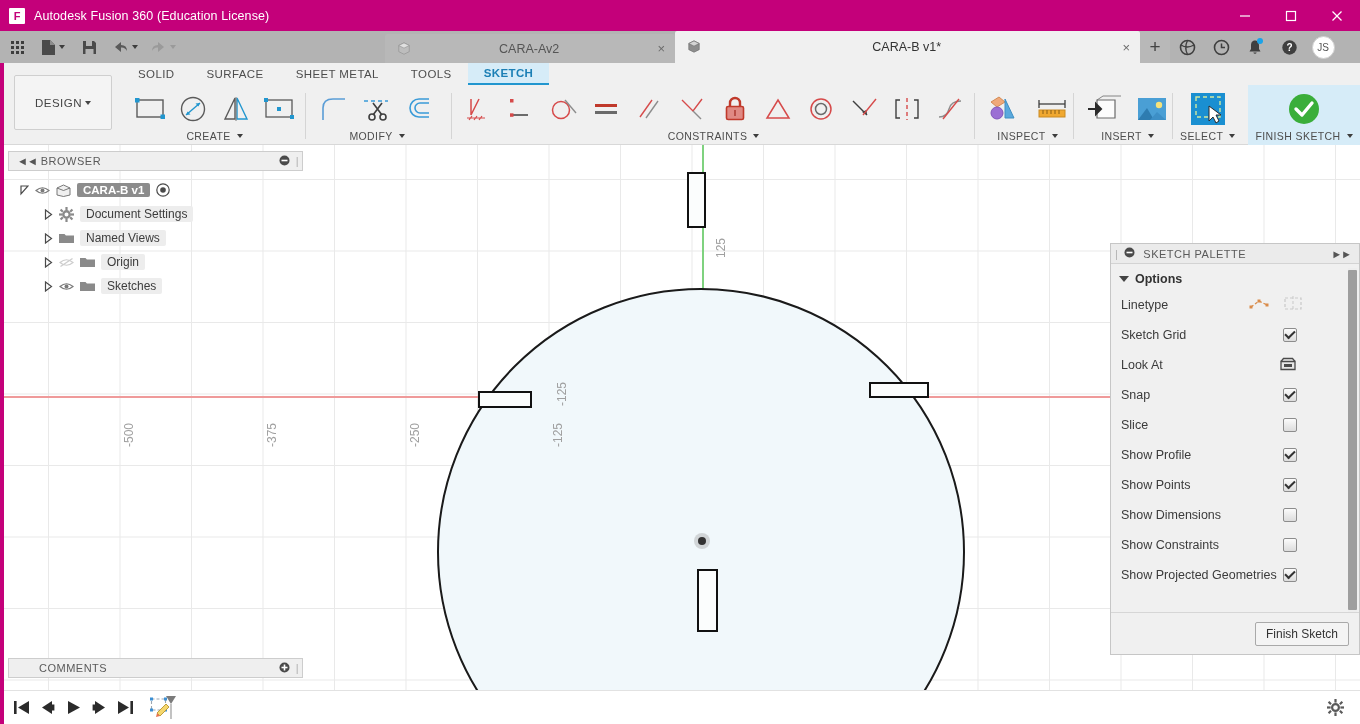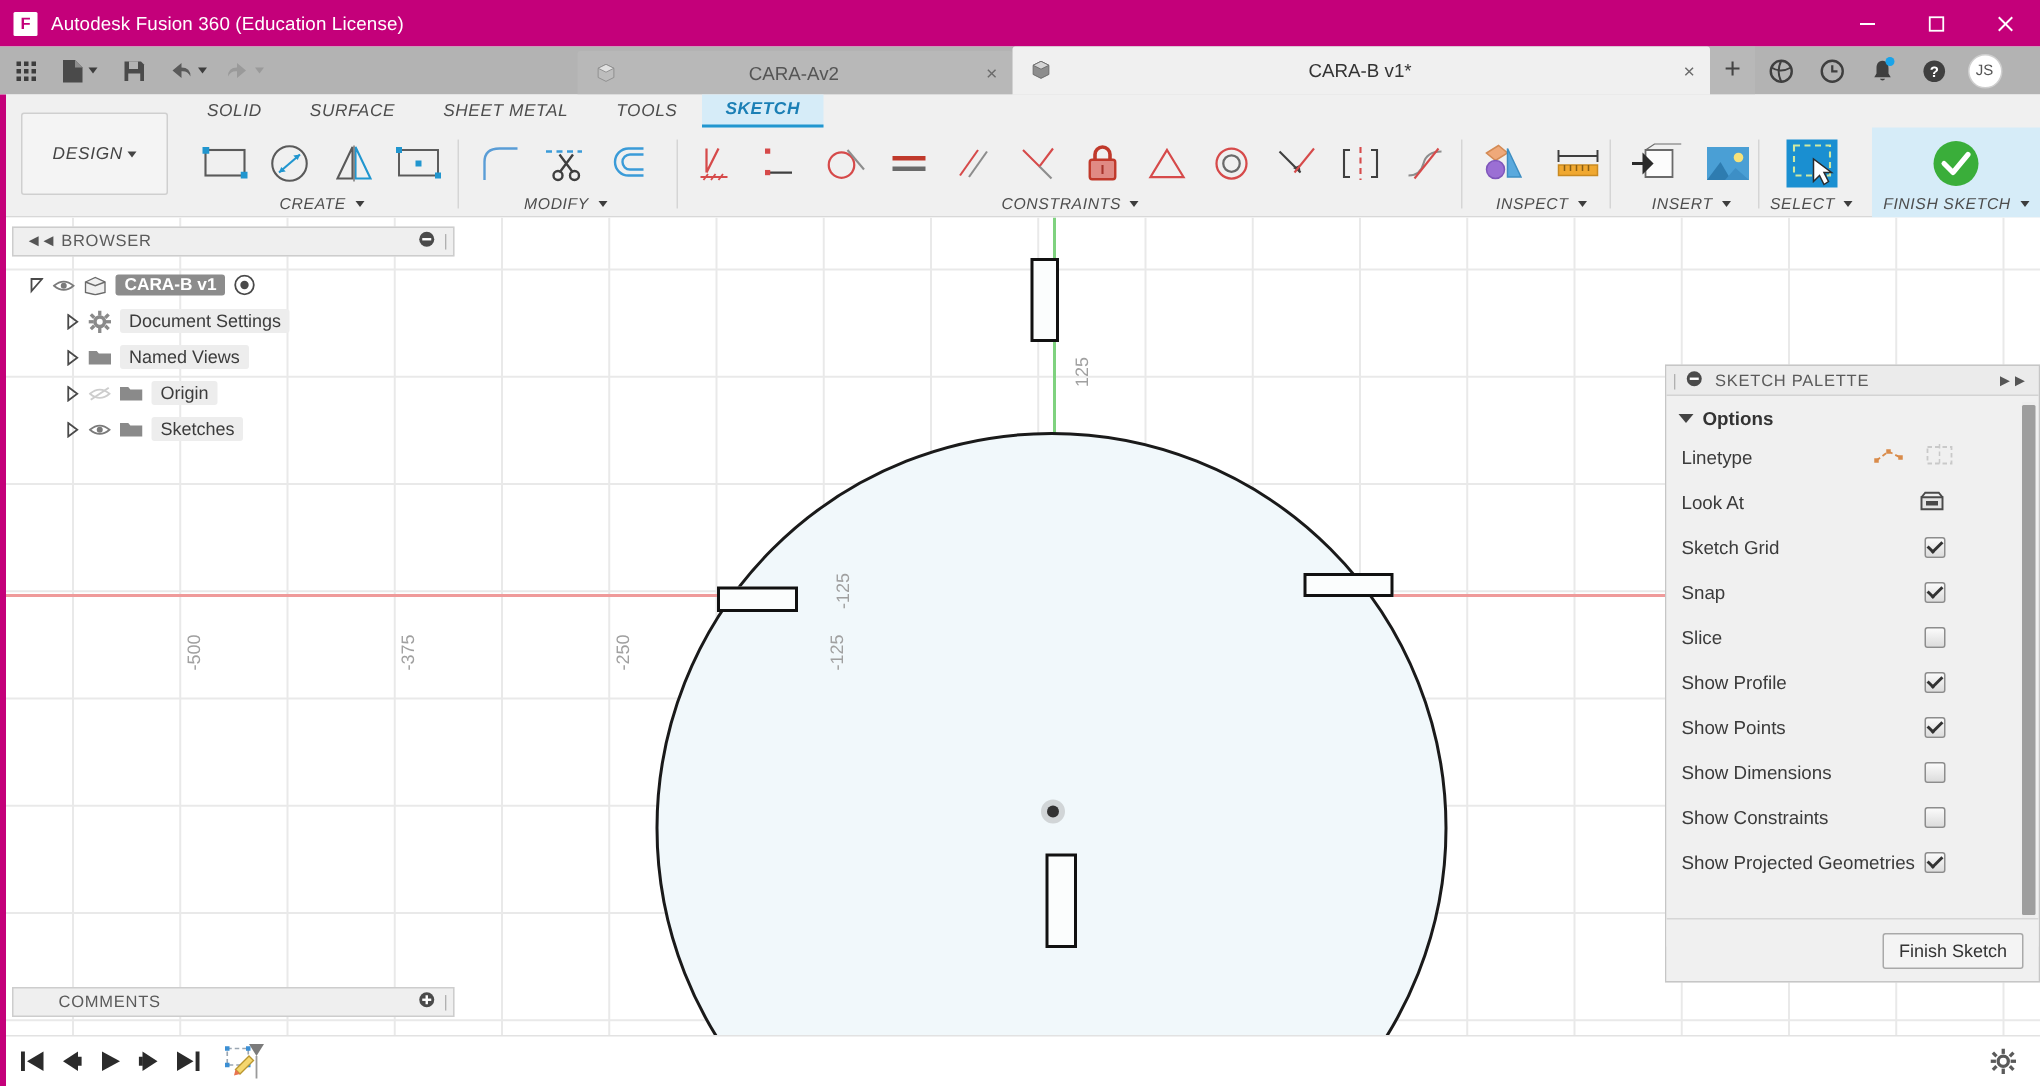--- a/index.html
+++ b/index.html
@@ -61,21 +61,21 @@
   .ri { width:34px; height:32px; display:flex; align-items:center; justify-content:center; color:#3f3f3f; position:relative;}
   .avatar {
     width:23px;height:23px;border-radius:50%;background:#fff;border:1px solid #cfcfcf;
     display:flex;align-items:center;justify-content:center;font-size:10px;color:#555;
   }
   .notif-dot{position:absolute;width:6px;height:6px;border-radius:50%;background:#1aa3e8;top:7px;right:9px;}
 
   
   .ribbon {
     position:absolute; left:0; top:63px; width:1360px; height:82px;
-    background:#f0f0f0; border-bottom:1px solid #d8d8d8;font-style:italic;
+    background:#f0f0f0; border-bottom:1px solid #d8d8d8;
   }
   .ribbon-tabs { position:absolute; left:122px; top:0; height:22px; display:flex; align-items:center; gap:0px; }
   .rtab {
     height:22px; padding:0 16px; font-size:11.5px; color:#4d4d4d; letter-spacing:.4px;
     display:flex;align-items:center;justify-content:center;
   }
   .rtab.active { background:#d6ecf8; color:#1b7fb5; border-bottom:2px solid #2196cf; font-weight:600;}
 
   .design-btn {
     position:absolute; left:14px; top:12px; width:98px; height:55px;
@@ -737,33 +737,33 @@
         </span>
         <span style="margin-right:56px;">
           <svg width="20" height="15" viewBox="0 0 20 15">
               <rect x="2" y="2" width="16" height="11" fill="none" stroke="#c9c9c9" stroke-width="1.2" stroke-dasharray="3 2"></rect>
               <line x1="10" y1="0" x2="10" y2="15" stroke="#c9c9c9" stroke-width="1" stroke-dasharray="3 2"></line>
             </svg>
         </span>
       </div>
 
       <div class="pal-row">
+        <span class="rlbl">Sketch Grid</span>
+        <span class="chk on"></span>
+      </div>
+
+      <div class="pal-row">
         <span class="rlbl">Look At</span>
         <span style="margin-right:62px;">
           <svg width="18" height="16" viewBox="0 0 18 16">
               <path d="M2 5.5 h14 v8 h-14 Z" fill="#e6e6e6" stroke="#4a4a4a" stroke-width="1.3"></path>
               <path d="M2 5.5 l2.5 -3 h9 l2.5 3" fill="none" stroke="#4a4a4a" stroke-width="1.3"></path>
               <rect x="5" y="8" width="8" height="3" fill="#4a4a4a"></rect>
             </svg>
         </span>
-      </div>
-
-      <div class="pal-row">
-        <span class="rlbl">Sketch Grid</span>
-        <span class="chk on"></span>
       </div>
       <div class="pal-row">
         <span class="rlbl">Snap</span>
         <span class="chk on"></span>
       </div>
       <div class="pal-row">
         <span class="rlbl">Slice</span>
         <span class="chk"></span>
       </div>
       <div class="pal-row">

